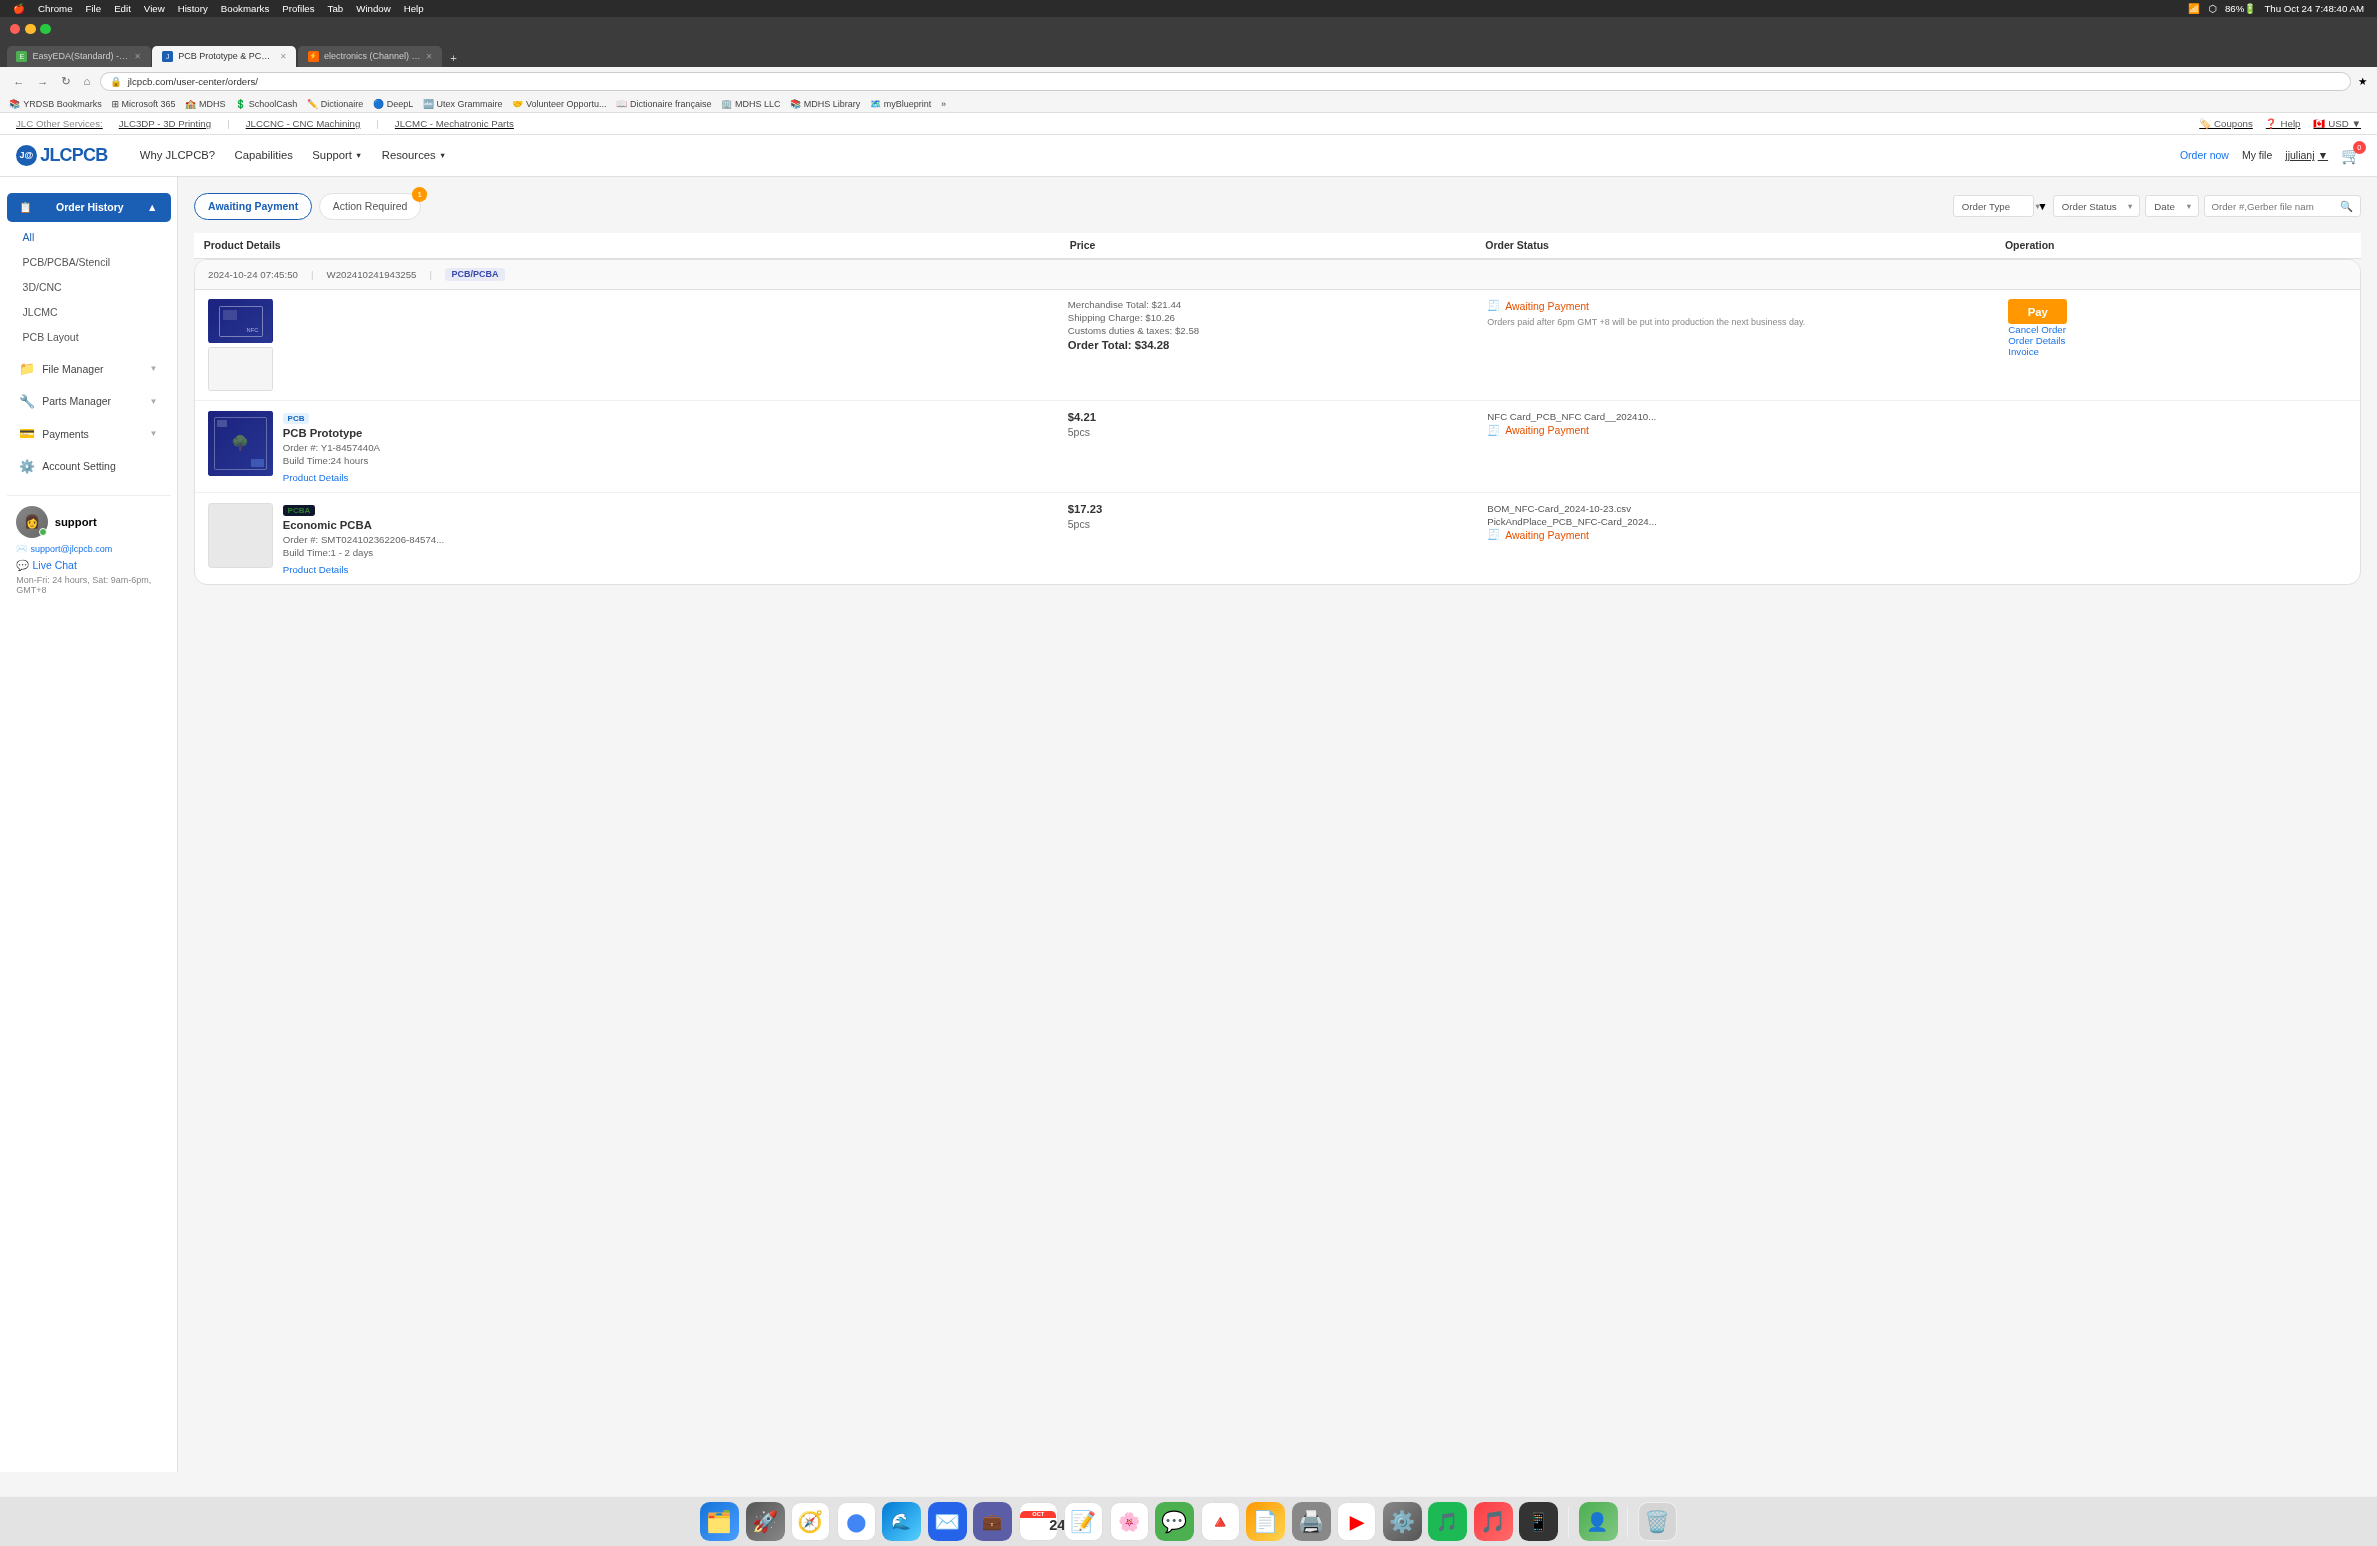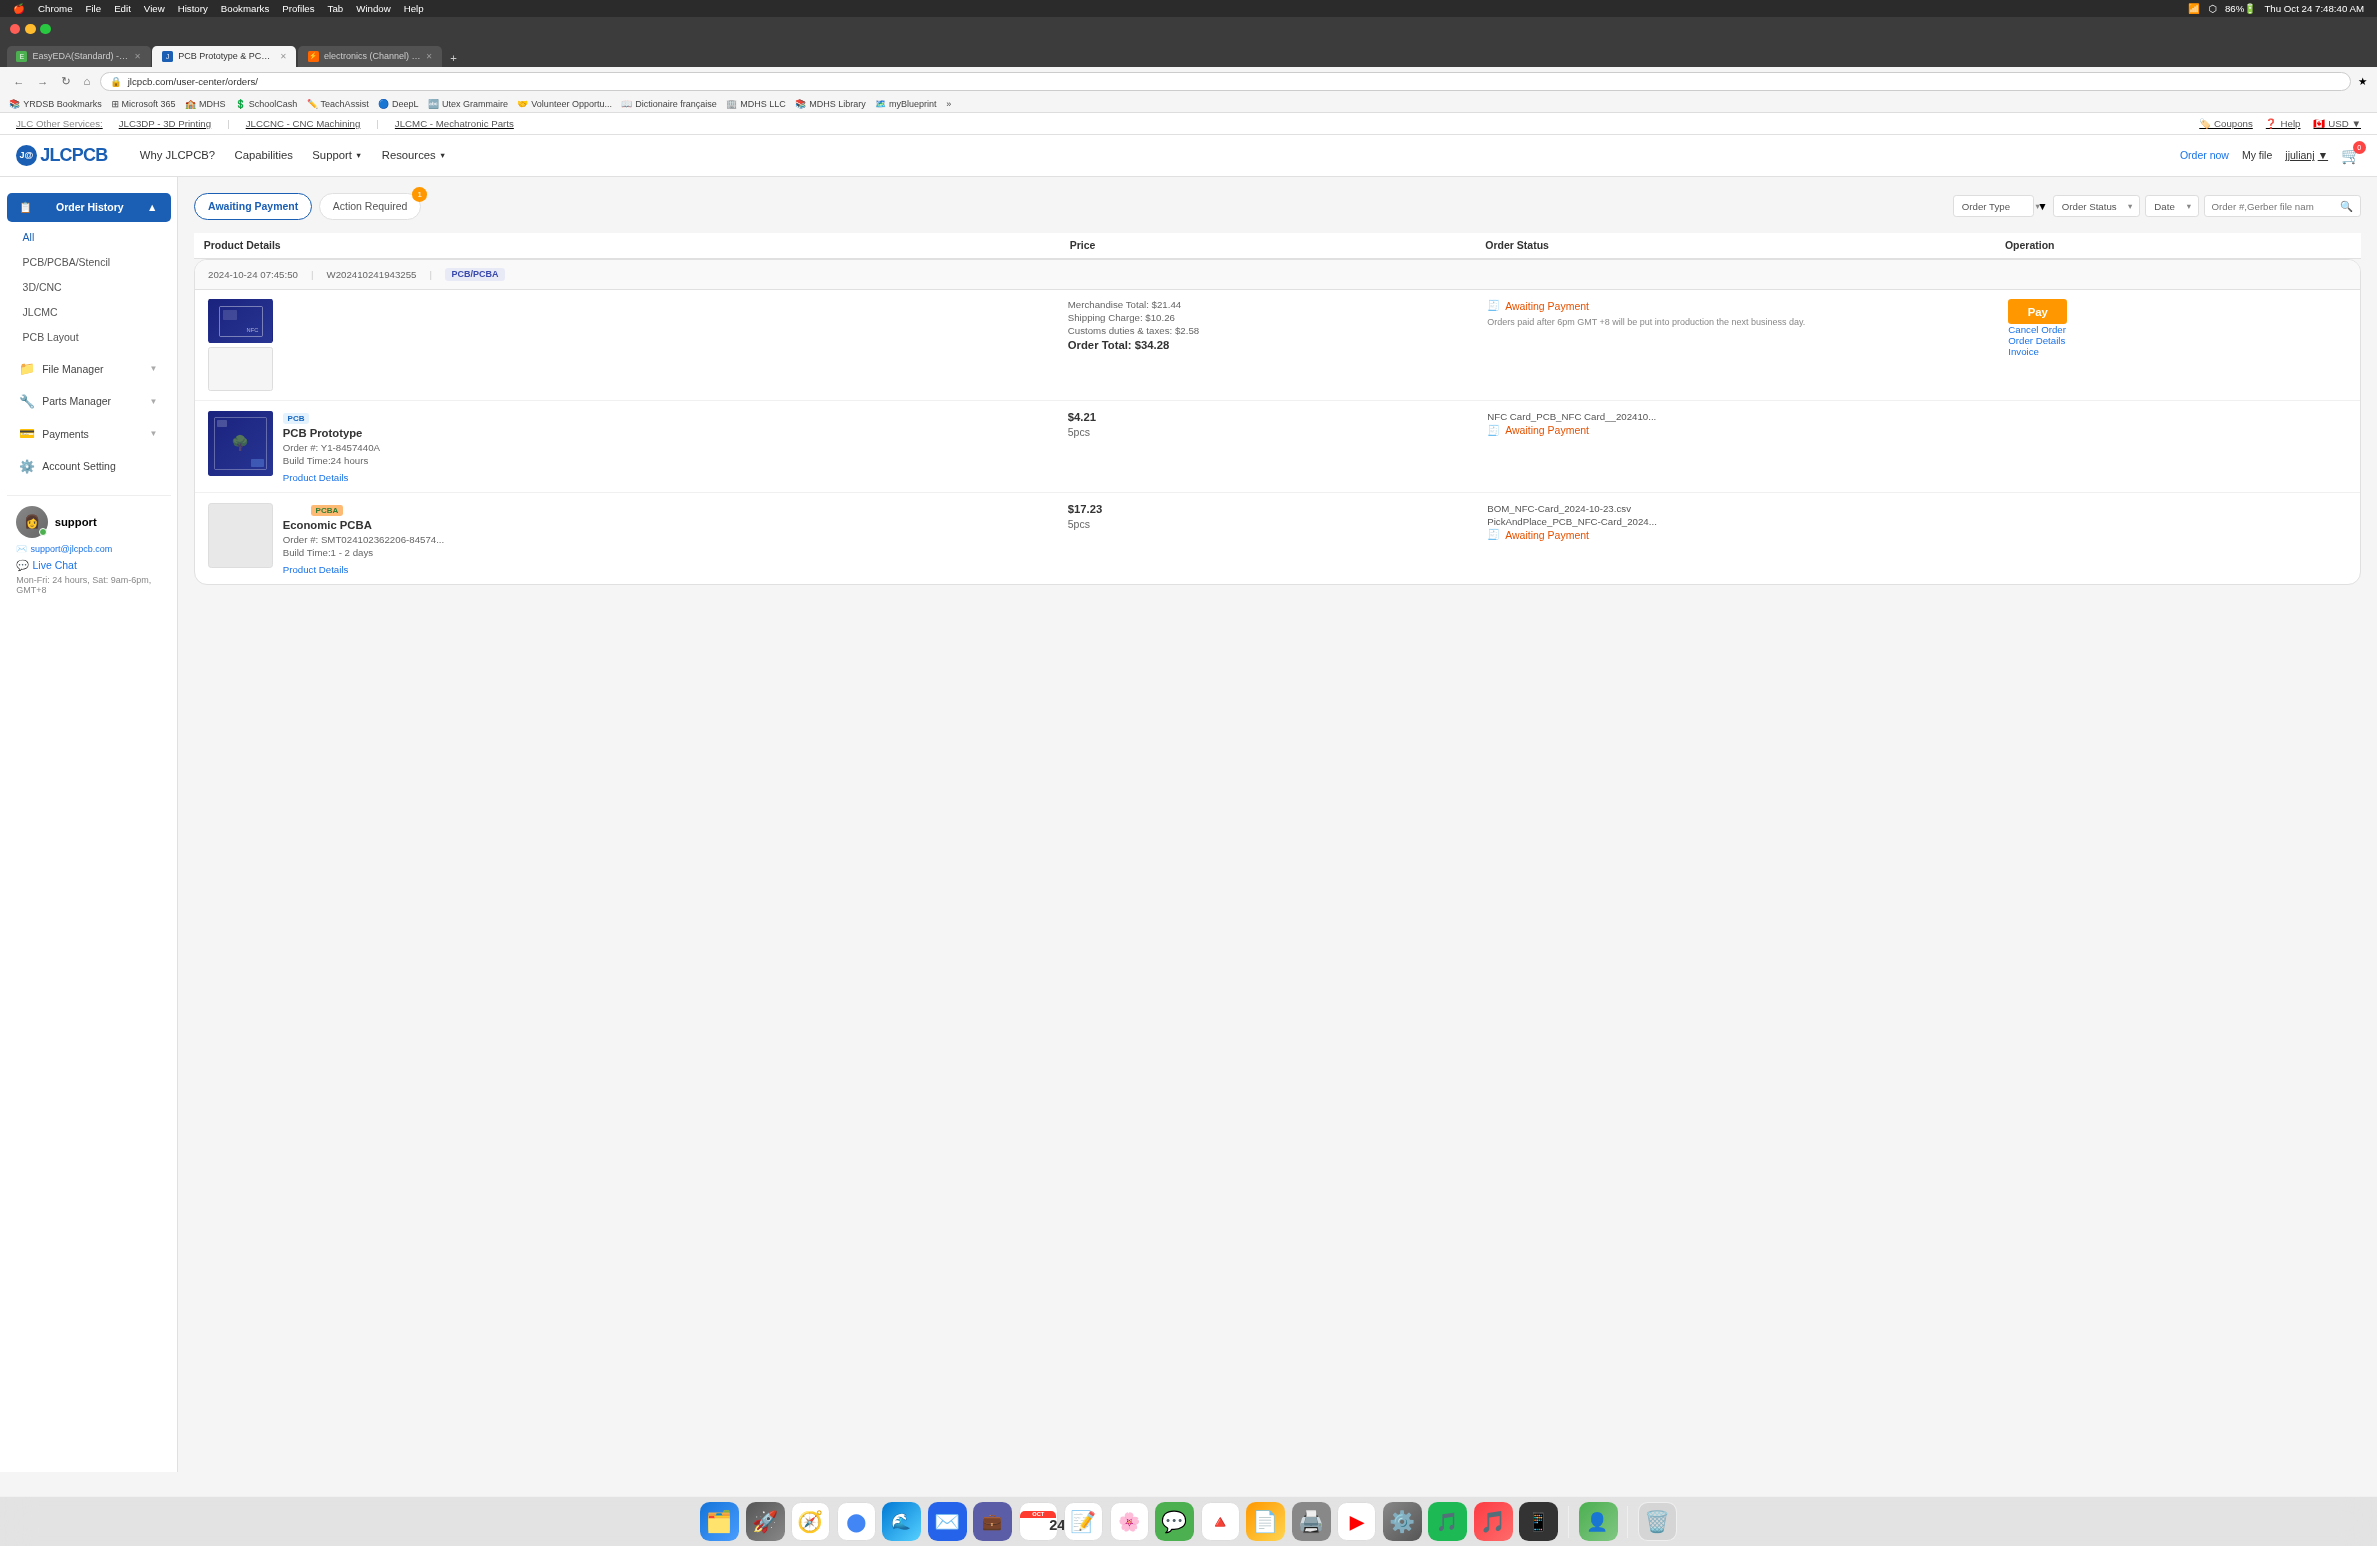--- a/index.html
+++ b/index.html
@@ -94,21 +94,21 @@
     .product-images { display: flex; flex-direction: column; gap: 3.2px; }
     .pcb-preview { background: linear-gradient(135deg, #1a237e 0%, #283593 50%, #1a237e 100%); width: 65px; height: 44px; border-radius: 2.4px; display: flex; align-items: center; justify-content: center; position: relative; overflow: hidden; }
     .product-placeholder { background: #f5f5f5; width: 65px; height: 44px; border-radius: 2.4px; border: 0.8px solid #ddd; }
     .product-info { flex: 1; }
     .product-name { font-size: 11.3px; font-weight: 600; color: #333; margin-bottom: 3.2px; }
     .product-order-num { font-size: 9.7px; color: #666; margin-bottom: 1.6px; }
     .product-build { font-size: 9.7px; color: #666; margin-bottom: 4.9px; }
     .product-details-link { color: #1a73e8; font-size: 9.7px; cursor: pointer; }
     .product-type-badge { display: inline-block; padding: 0.8px 4.9px; border-radius: 2.4px; font-size: 8px; font-weight: 600; margin-bottom: 3.2px; }
     .badge-pcb { background: #e3f2fd; color: #1565c0; }
-    .badge-pcba { background: #fdba74; color: #2e7d32; margin-left: 28px; }
+    .badge-pcba { background: #0f172a; color: #2e7d32; }
 
     
     .price-col { }
     .price-value { font-size: 11.3px; font-weight: 600; color: #333; margin-bottom: 3.2px; }
     .qty-value { font-size: 10.5px; color: #666; }
     .summary-row { font-size: 9.7px; color: #666; margin-bottom: 1.6px; }
     .summary-total { font-size: 11.3px; font-weight: 700; color: #333; margin-top: 3.2px; }
 
     
     .status-col { }
@@ -193,21 +193,21 @@
     <span class="url-text">jlcpcb.com/user-center/orders/</span>
   </div>
   <span>★</span>
 </div>
 
 <div class="bookmarks-bar">
   <span class="bookmark-item">📚 YRDSB Bookmarks</span>
   <span class="bookmark-item">⊞ Microsoft 365</span>
   <span class="bookmark-item">🏫 MDHS</span>
   <span class="bookmark-item">💲 SchoolCash</span>
-  <span class="bookmark-item">✏️ TeachAssist</span>
+  <span class="bookmark-item">✏️ Dictionaire</span>
   <span class="bookmark-item">🔵 DeepL</span>
   <span class="bookmark-item">🔤 Utex Grammaire</span>
   <span class="bookmark-item">🤝 Volunteer Opportu...</span>
   <span class="bookmark-item">📖 Dictionaire française</span>
   <span class="bookmark-item">🏢 MDHS LLC</span>
   <span class="bookmark-item">📚 MDHS Library</span>
   <span class="bookmark-item">🗺️ myBlueprint</span>
   <span>»</span>
 </div>
 

